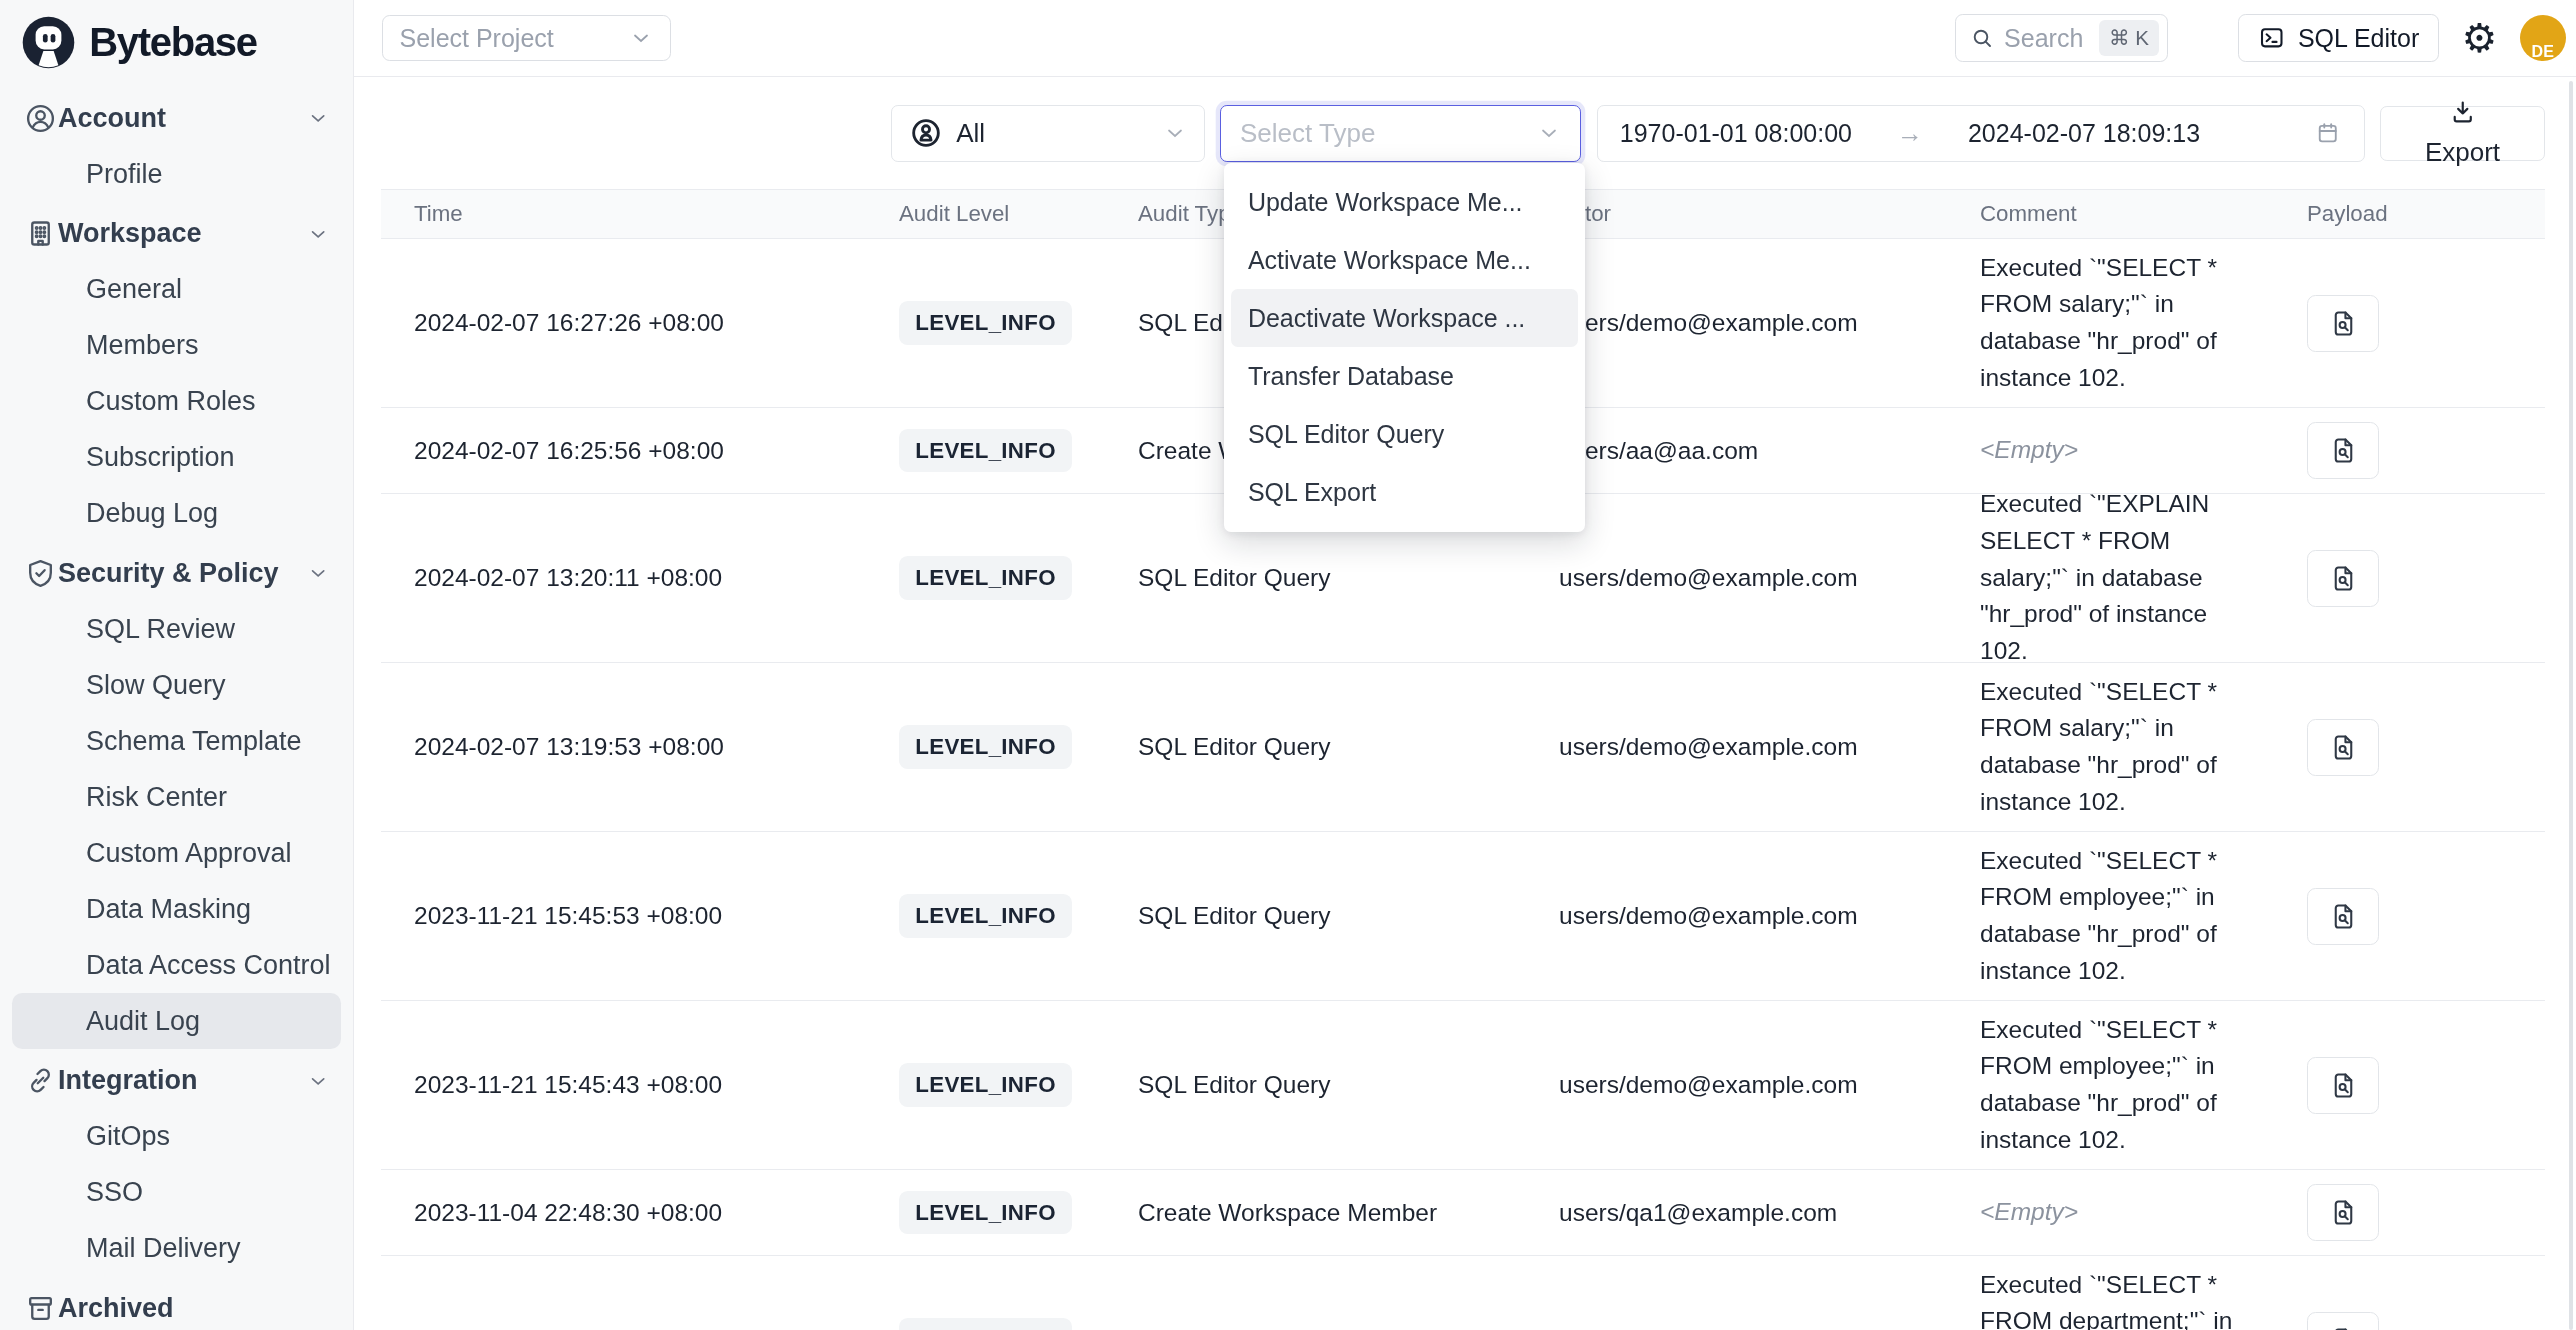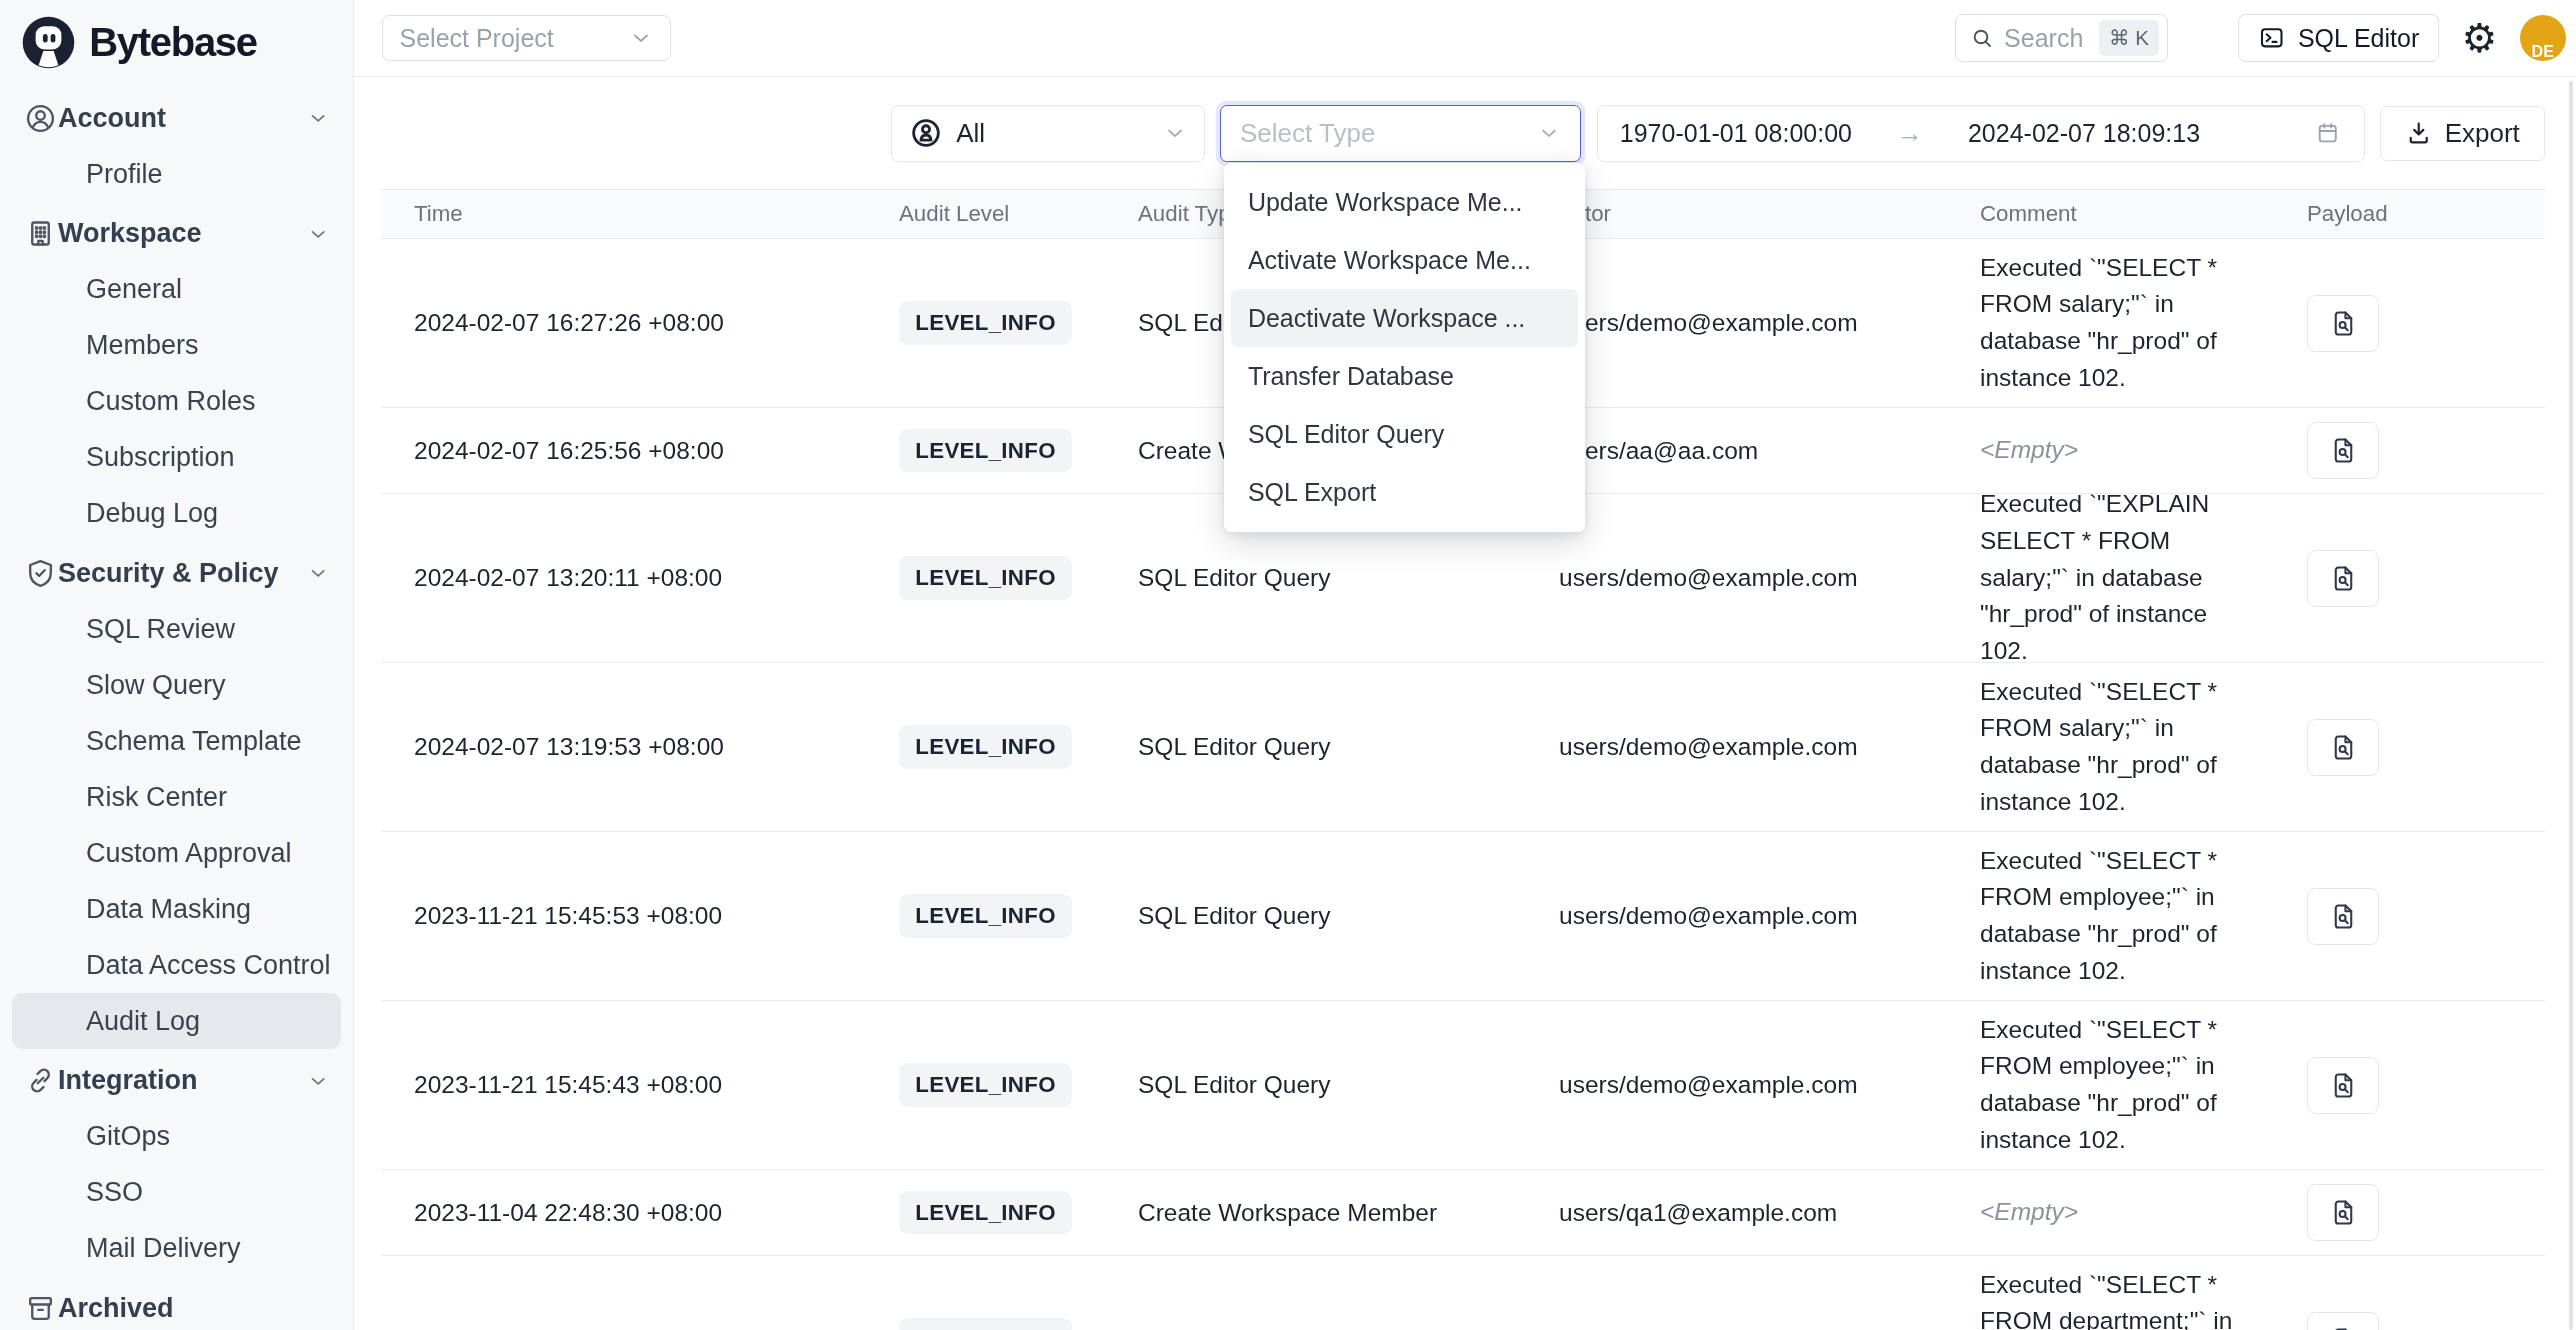--- a/index.html
+++ b/index.html
@@ -45,21 +45,21 @@
   .fbox { height:57px; background:#fff; border:0.9px solid #e3e6ea; border-radius:6.9px; display:flex; align-items:center; }
   .actor-filter { width:314px; padding:0 17px; gap:13.7px; font-size:26px; color:#1d2430; }
   .actor-filter .chev { margin-left:auto; }
   .type-filter { width:361px; padding:0 19px; border:1.7px solid #5a5fe0; box-shadow:0 0 0 4.3px rgba(90,95,224,0.15);
     font-size:26px; color:#b9bec7; }
   .type-filter .chev { margin-left:auto; }
   .date-range { width:768px; padding:0 22.3px; font-size:25px; color:#1d2430; }
   .date-range .arrow { color:#a8aeb8; font-size:26px; margin:0 45px; }
   .date-range .cal { margin-left:auto; }
   .export-btn { width:165px; height:55px; border:0.9px solid #e3e6ea; border-radius:6.9px; background:#fff;
-    display:flex; align-items:center; justify-content:center; gap:12px; font-size:26px; color:#1d2430; cursor:pointer; }
+    display:flex; align-items:center; justify-content:center; gap:12px; font-size:26px; color:#1d2430; cursor:pointer;flex-direction:column; }
 
   
   .table { margin:0 31px 0 27px; }
   .tgrid { display:grid; grid-template-columns:485px 239px 421px 421px 327px 272px; align-items:center; }
   .thead { height:50px; background:#f9fafb; border-top:0.9px solid #e9ebef; border-bottom:0.9px solid #e9ebef;
     color:#6b7280; font-size:22.3px; }
   .thead > div, .trow > div { padding-left:33px; overflow:hidden; }
   .trow { border-bottom:0.9px solid #e9ebef; font-size:24.5px; color:#1d2430; }
   .trow.tall { height:169px; }
   .trow.short { height:86px; }

